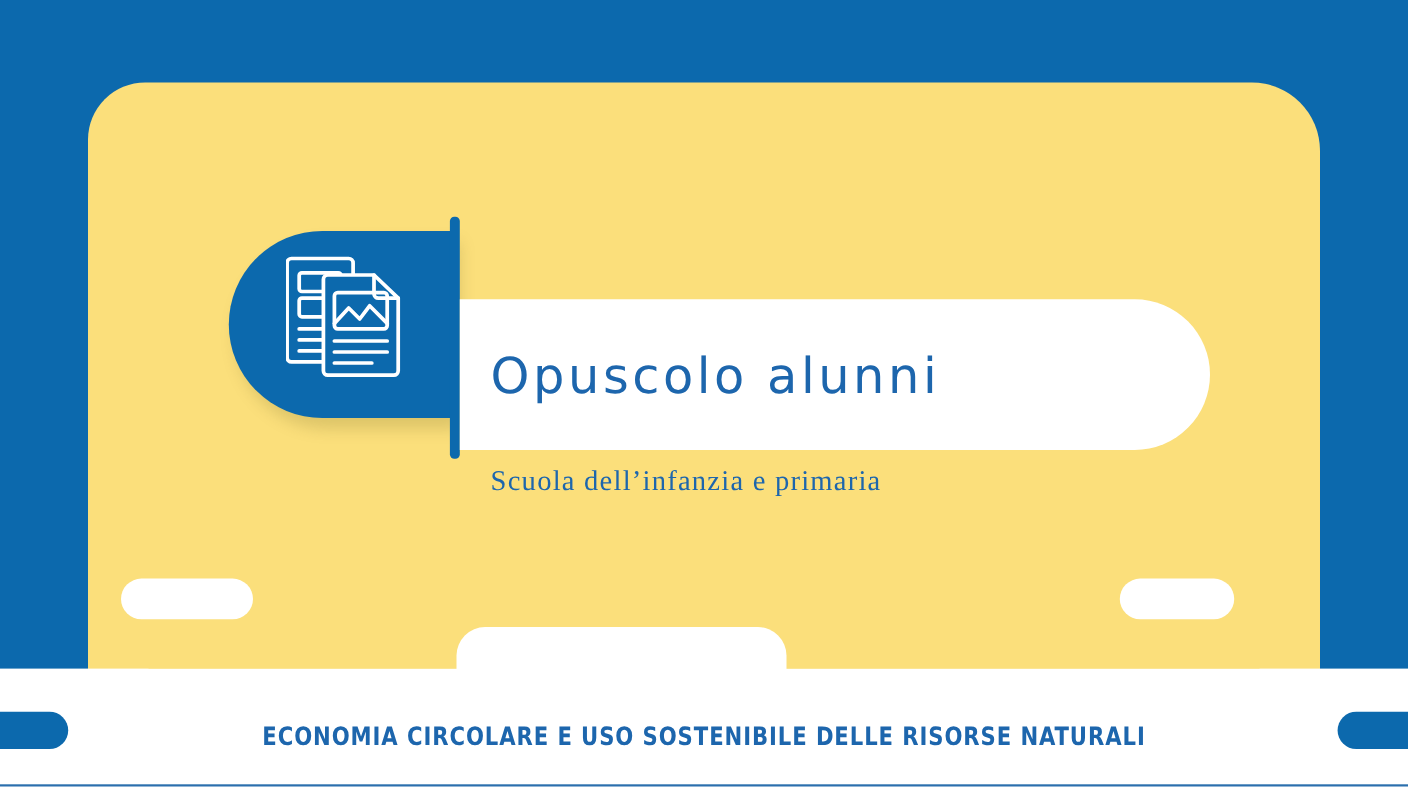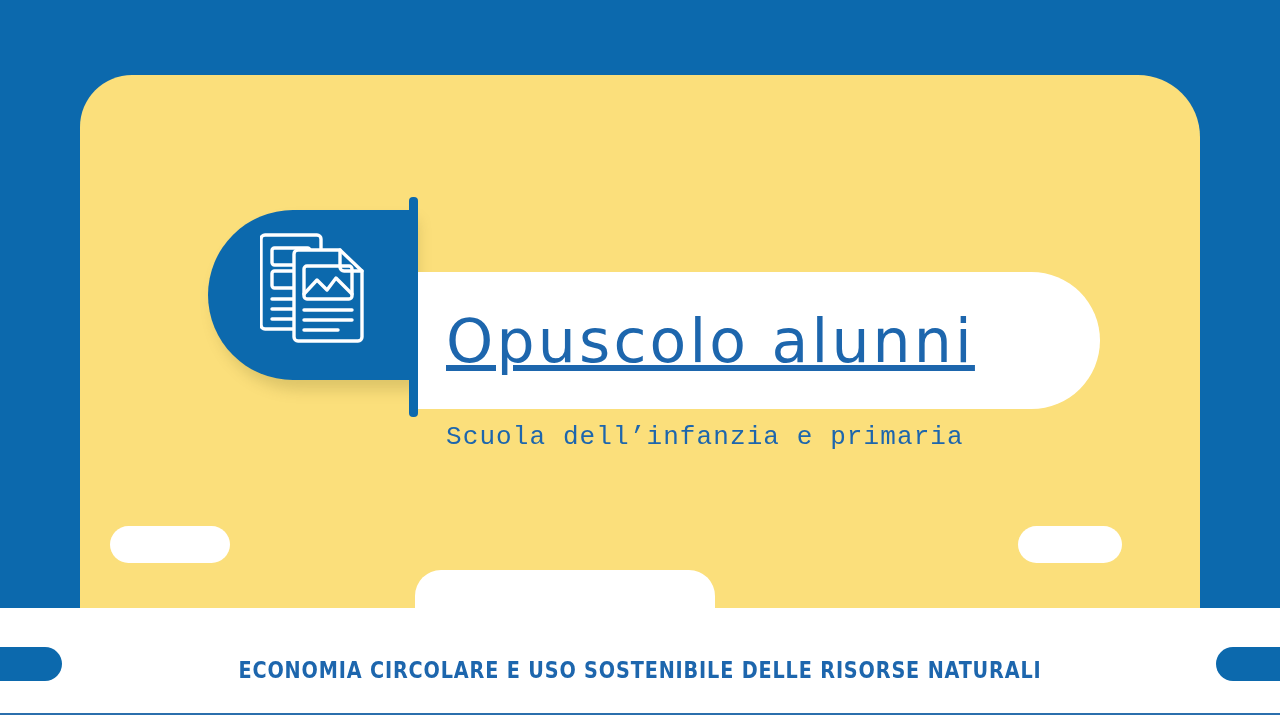--- a/index.html
+++ b/index.html
@@ -154,33 +154,32 @@
 
   .title-text {
     position: absolute;
     left: 446px;
     top: 282px;
     width: 640px;
     height: 118px;
     display: flex;
     align-items: center;
     font-family: "DejaVu Sans", sans-serif;
-    font-size: 60px;
+    font-size: 45px;
     font-weight: 400;
     letter-spacing: 3.2px;
     color: #1d66ad;
     white-space: nowrap;
-    text-decoration: underline;
   }
 
   .subtitle-text {
     position: absolute;
     left: 446px;
     top: 422px;
-    font-family: Liberation Mono, monospace;
+    font-family: Liberation Serif, serif;
     font-size: 26px;
     font-weight: 400;
     letter-spacing: 1.1px;
     color: #1d66ad;
     white-space: nowrap;
   }
 
   .footer-text {
     position: absolute;
     left: 0;

